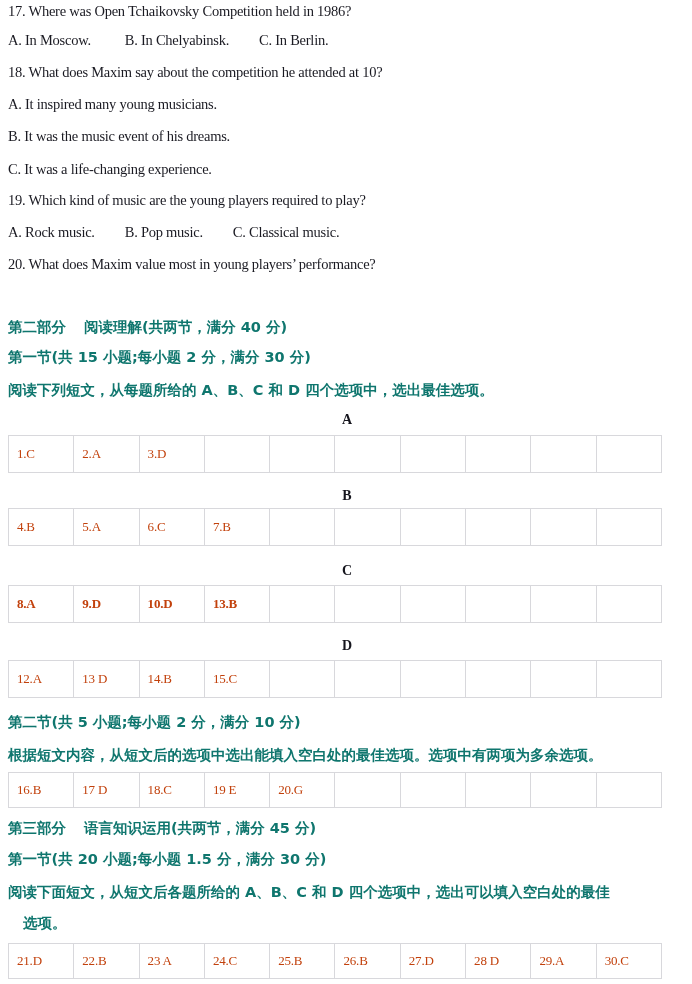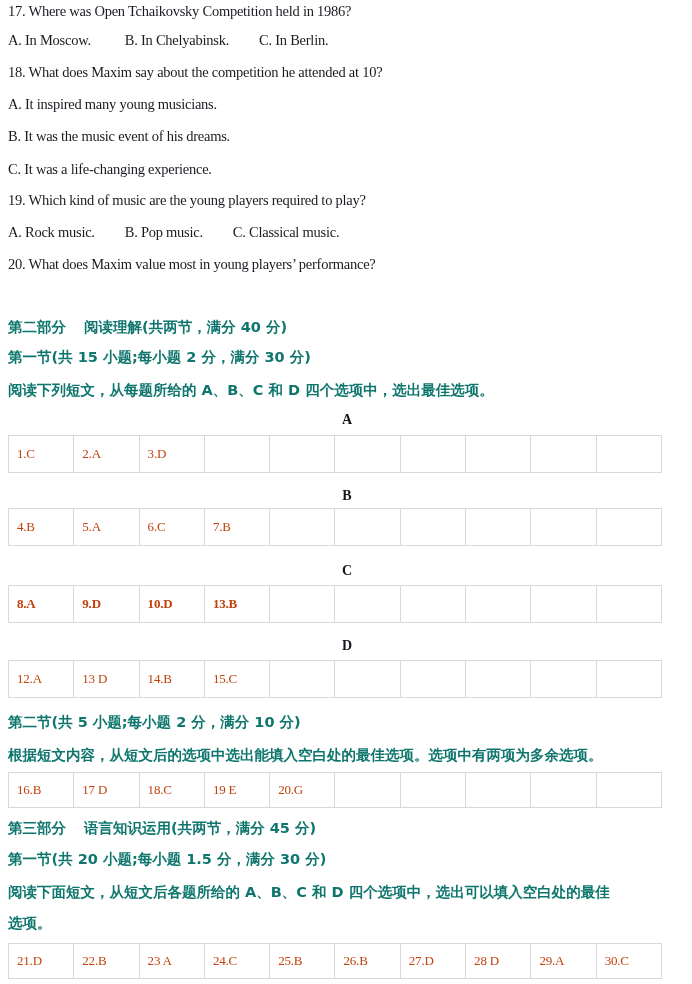--- a/index.html
+++ b/index.html
@@ -204,21 +204,21 @@
       <td></td>
     </tr>
   </tbody>
     </table>
 
   <div class="cn" style="top:819px;">
     <span>第三部分</span><span class="sp-wide"></span><span>语言知识运用(共两节，满分 45 分)</span>
   </div>
   <div class="cn" style="top:850px;">第一节(共 20 小题;每小题 1.5 分，满分 30 分)</div>
   <div class="cn" style="top:883px;">阅读下面短文，从短文后各题所给的 A、B、C 和 D 四个选项中，选出可以填入空白处的最佳</div>
-  <div class="cn" style="top:914px;">选项。</div>
+  <div class="cn" style="top:914px;margin-left:15px;">选项。</div>
 
   <table class="ans tight" style="top:943px;">
     <tbody>
         <tr>
       <td>21.D</td>
       <td>22.B</td>
       <td>23 A</td>
       <td>24.C</td>
       <td>25.B</td>
       <td>26.B</td>

